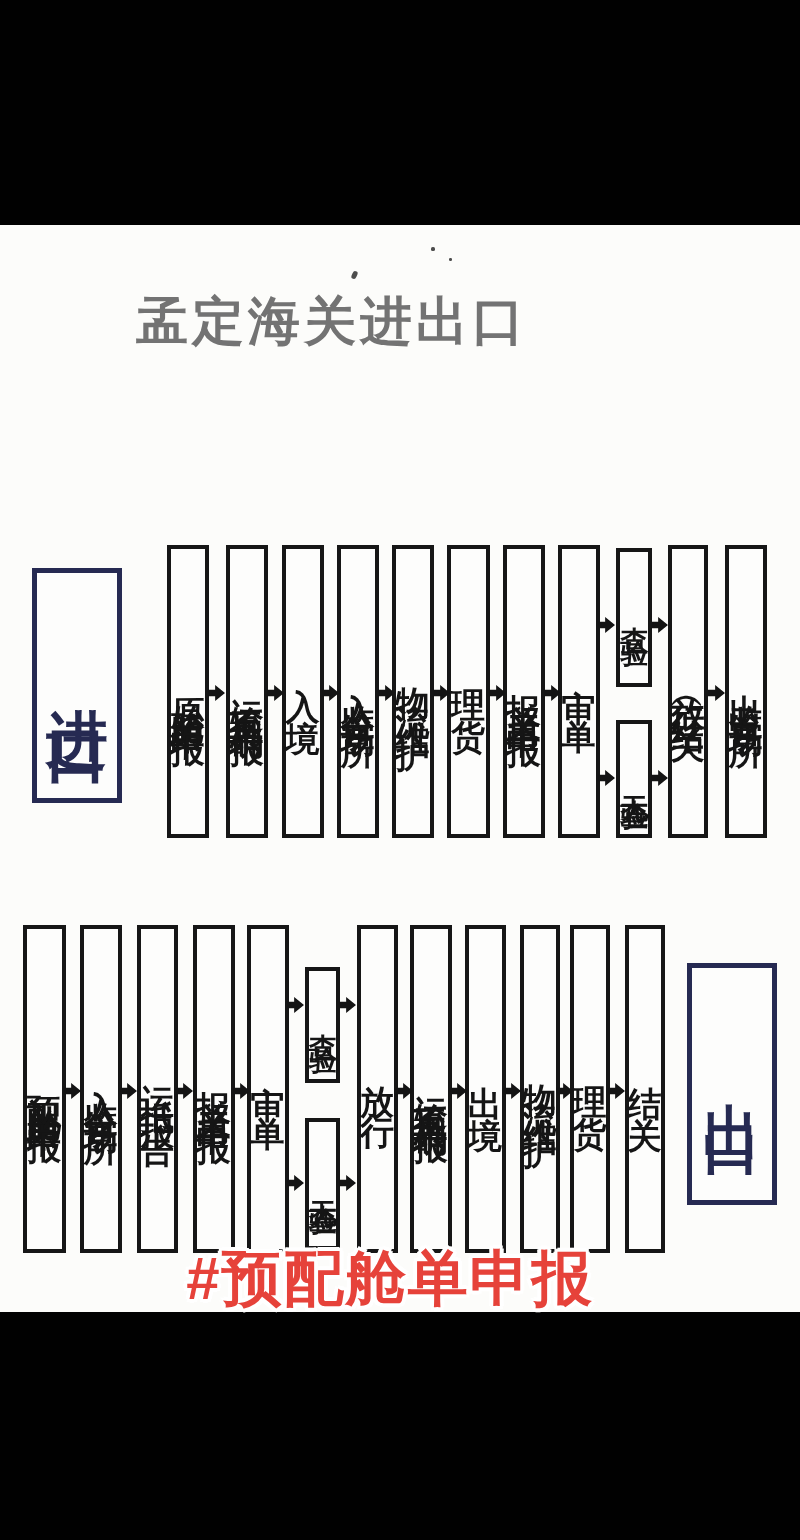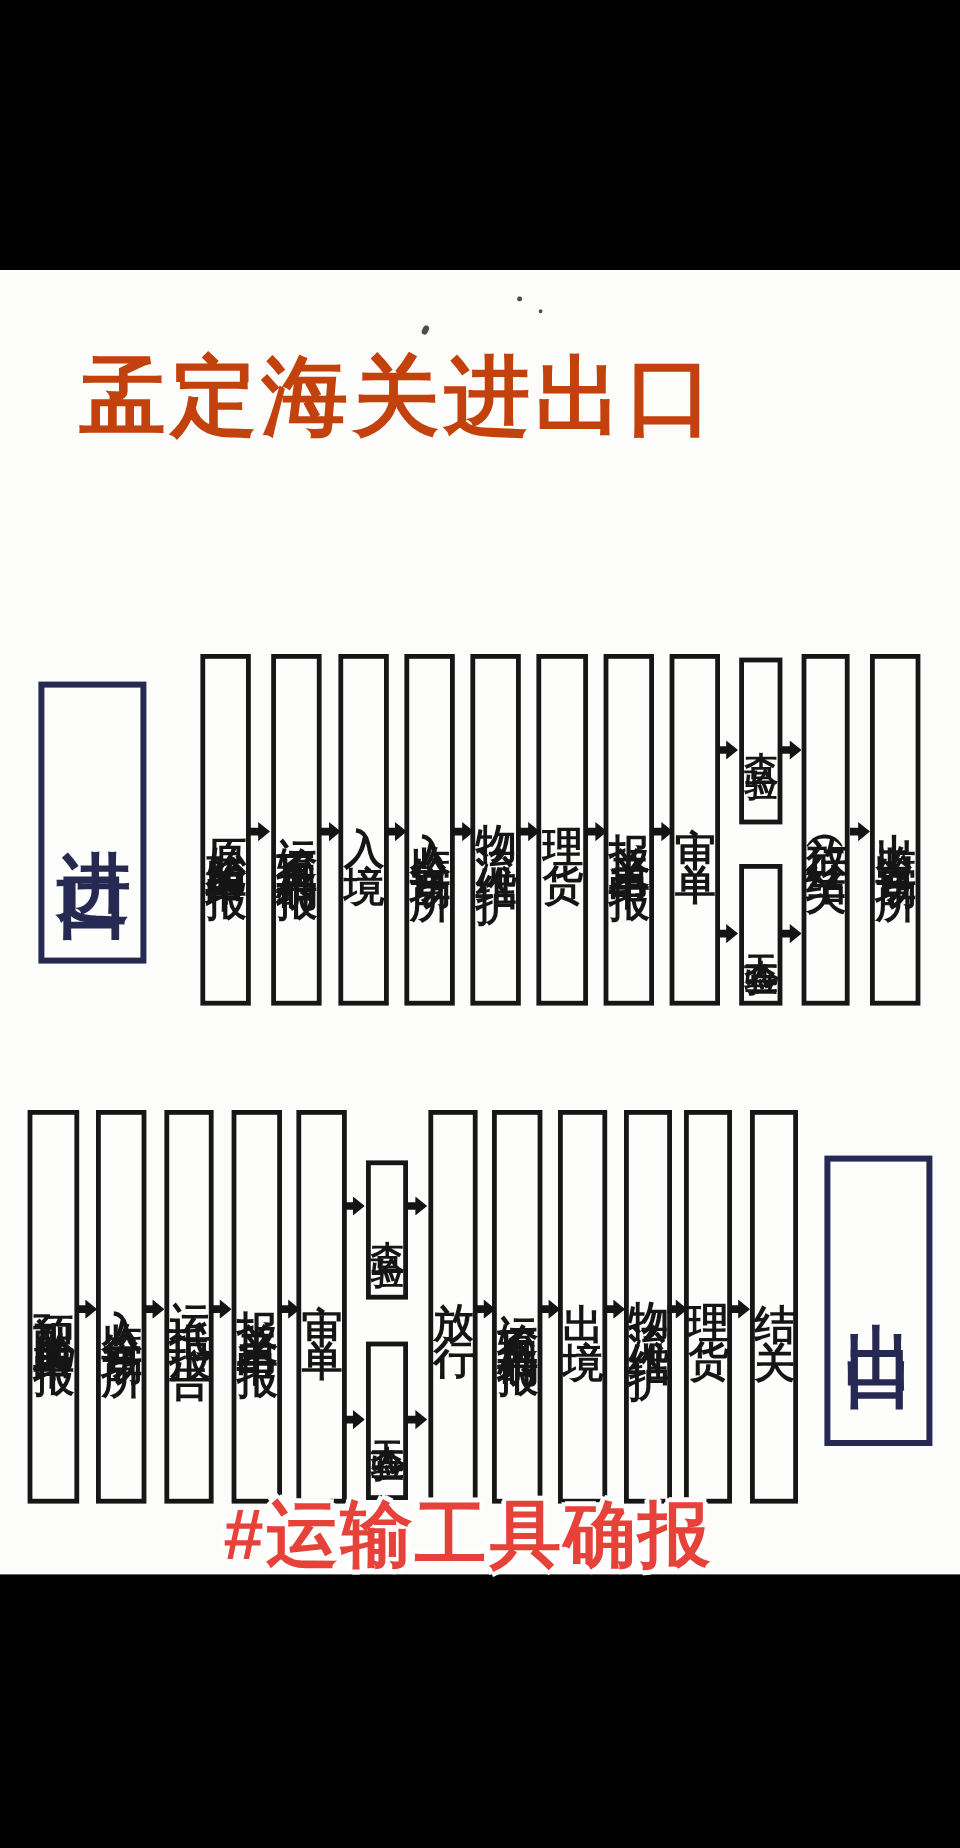--- a/index.html
+++ b/index.html
@@ -7,21 +7,21 @@
     position:relative; width:800px; height:1540px; overflow:hidden;
     background:#fcfcfa;
     font-family:"Liberation Sans", sans-serif;
   }
   .bar{position:absolute;left:0;width:800px;background:#010101;}
   .bar.top{top:0;height:225px;}
   .bar.bottom{top:1312px;height:228px;}
 
   .title-line{
     position:absolute;left:0;width:664px;text-align:center;
-    color:#c2410c;font-weight:900;font-size:72px;line-height:1;
+    color:#737373;font-weight:900;font-size:52px;line-height:1;
     letter-spacing:4px;white-space:nowrap;
   }
   #title1{top:295px;}
   #title2{top:388px;}
 
   
   .fbox{
     position:absolute;box-sizing:border-box;border:4px solid #161616;
     background:#fdfdfc;display:flex;align-items:center;justify-content:center;
   }
@@ -184,16 +184,16 @@
   <div class="arrow" style="left:287px;top:997px;"></div>
   <div class="arrow" style="left:287px;top:1175px;"></div>
   <div class="arrow" style="left:339px;top:997px;"></div>
   <div class="arrow" style="left:339px;top:1175px;"></div>
   <div class="arrow" style="left:396px;top:1083px;"></div>
   <div class="arrow" style="left:450px;top:1083px;"></div>
   <div class="arrow" style="left:504px;top:1083px;"></div>
   <div class="arrow" style="left:556px;top:1083px;"></div>
   <div class="arrow" style="left:608px;top:1083px;"></div>
 
-  <div class="hashtag">#运输工具确报</div>
+  <div class="hashtag">#预配舱单申报</div>
 
   <div class="bar bottom"></div>
 </div>
 
 </body></html>

